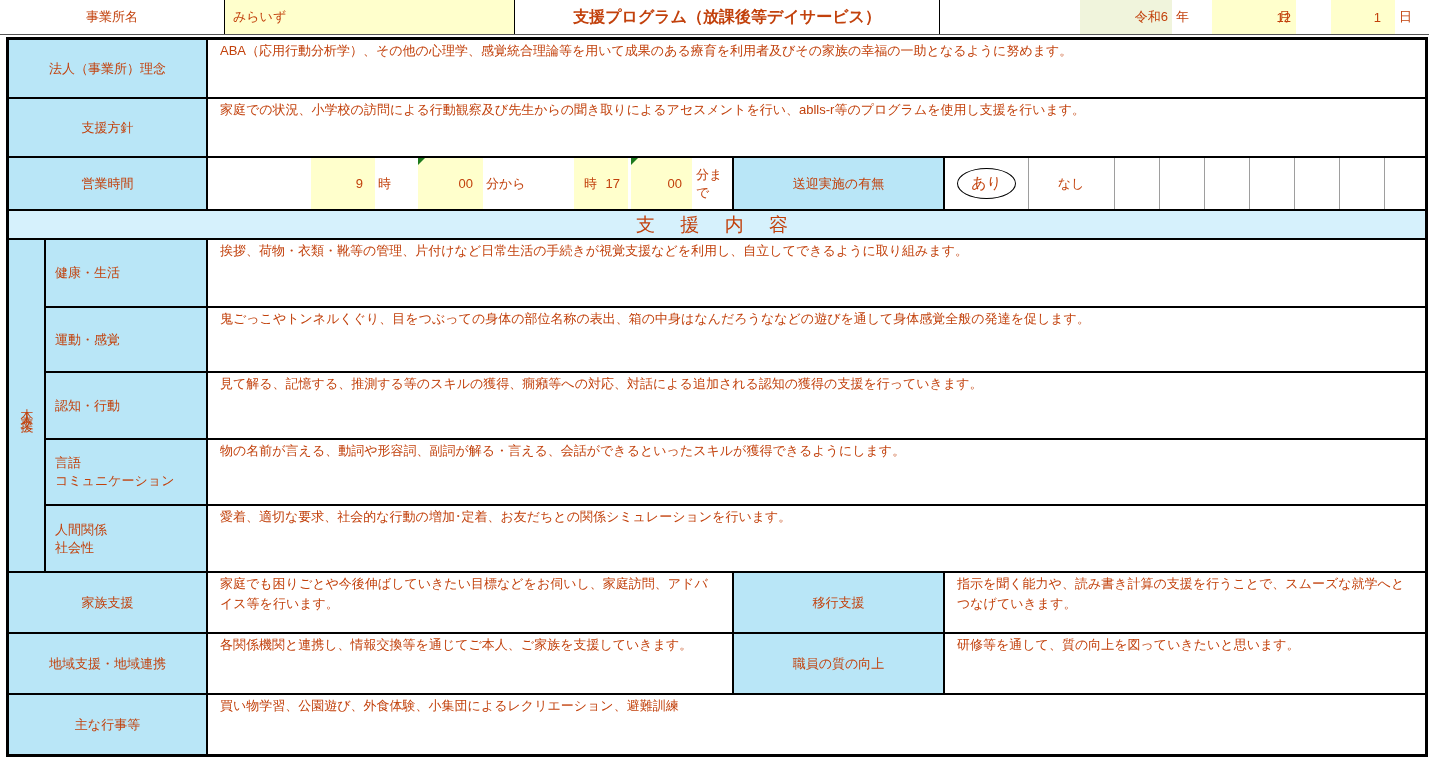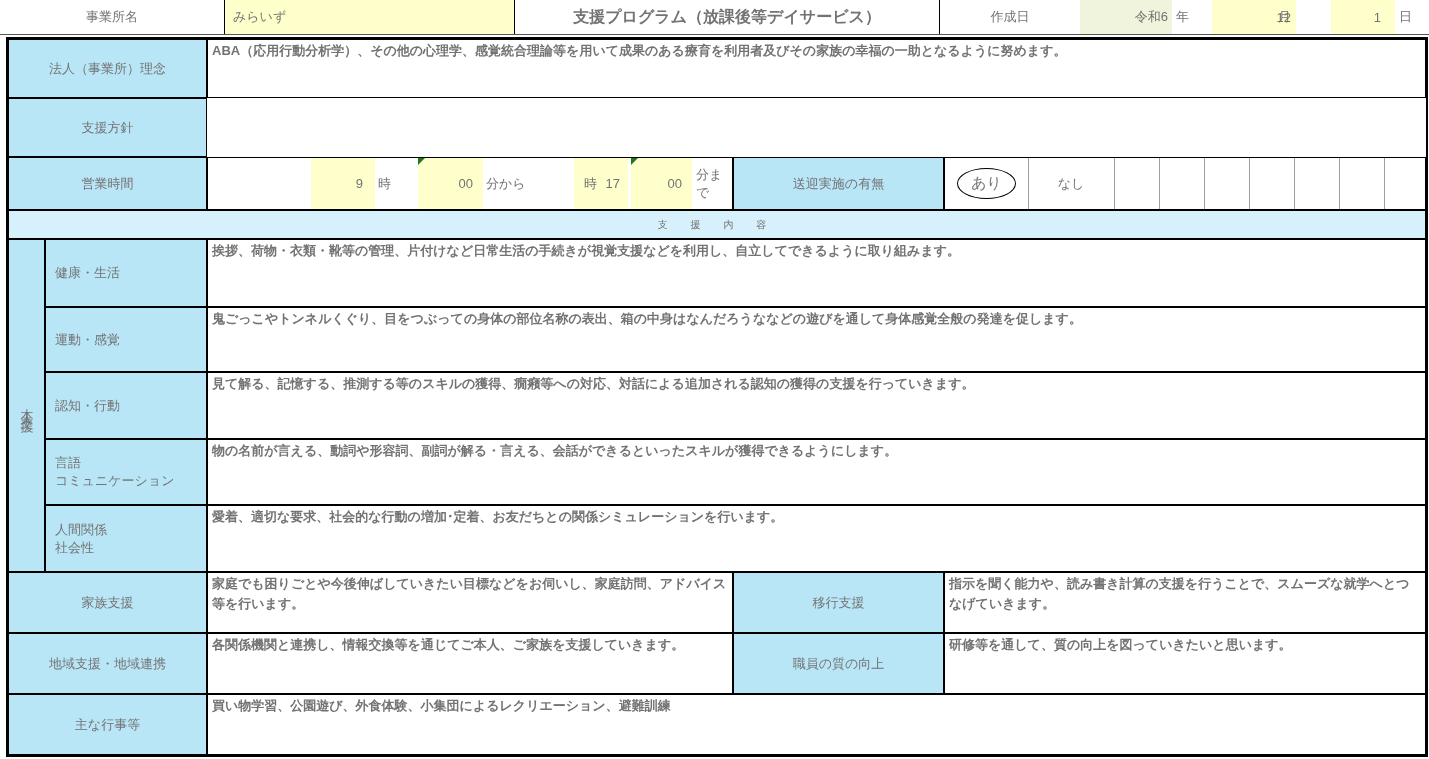--- a/index.html
+++ b/index.html
@@ -1,69 +1,69 @@
 <!DOCTYPE html>
 <html><head>
 <meta charset="utf-8">
 <style>
   html,body{margin:0;padding:0;background:#fff;}
   #sheet{position:relative;width:1429px;height:759px;background:#fff;overflow:hidden;
-         font-family:"Liberation Sans",sans-serif;color:#737373;}
+         font-family:"Liberation Sans",sans-serif;color:#c2410c;}
   
   .hcell{position:absolute;top:0;height:34px;display:flex;align-items:center;
          font-size:13px;box-sizing:border-box;}
   .hborder{border-right:1px solid #000;}
   #hdr-bottom{position:absolute;left:0;top:34px;width:1429px;height:0;border-top:1px solid #555;}
   
   #tbl{position:absolute;left:6px;top:37px;width:1422px;height:720px;
        border:2px solid #000;box-sizing:border-box;background:#fff;}
   .cell{position:absolute;box-sizing:border-box;border:1px solid #000;
         font-size:13px;overflow:hidden;}
   .label{background:#b9e6f7;display:flex;align-items:center;justify-content:center;
          text-align:center;}
   .sublabel{background:#b9e6f7;display:flex;align-items:center;justify-content:flex-start;
             padding-left:9px;text-align:left;white-space:pre-line;line-height:1.35;}
-  .content{padding:1px 4px;line-height:1.5;font-weight:bold;}
+  .content{padding:1px 12px;line-height:1.5;}
   .band{background:#d6f1fc;display:flex;align-items:center;justify-content:center;
-        letter-spacing:10px;font-size:10px;}
+        letter-spacing:10px;font-size:19px;}
   .vlabel{background:#b9e6f7;display:flex;align-items:center;justify-content:center;
           writing-mode:vertical-rl;letter-spacing:4px;}
   
   .yellowbox{position:absolute;top:0;height:100%;background:#ffffcc;box-sizing:border-box;
              display:flex;align-items:center;justify-content:flex-end;font-size:13px;}
   .unit{position:absolute;top:0;height:100%;display:flex;align-items:center;font-size:13px;}
   .tri{position:absolute;left:0;top:0;width:0;height:0;
        border-top:7px solid #1c7a1c;border-right:7px solid transparent;}
   .grayline{position:absolute;top:0;width:0;height:100%;border-left:1px solid #9e9e9e;}
   .oval{border:1.5px solid #000;border-radius:50%;padding:5px 13px;font-size:15px;}
   .bold{font-weight:bold;}
 </style>
 </head>
 <body>
 
 <div id="sheet">
 
   <div class="hcell hborder" style="left:0;width:225px;justify-content:center;">事業所名</div>
   <div class="hcell hborder" style="left:225px;width:290px;background:#ffffcc;padding-left:8px;">みらいず</div>
   <div class="hcell hborder bold" style="left:515px;width:425px;justify-content:center;font-size:16px;">支援プログラム（放課後等デイサービス）</div>
-  <div class="hcell" style="left:940px;width:140px;justify-content:center;">作成日</div>
   <div class="hcell" style="left:1080px;width:92px;background:#f0f4dc;justify-content:flex-end;padding-right:4px;">令和6</div>
   <div class="hcell" style="left:1172px;width:40px;padding-left:4px;">年</div>
   <div class="hcell" style="left:1212px;width:84px;background:#ffffcc;justify-content:flex-end;padding-right:5px;">12</div>
   <div class="hcell" style="left:1273px;width:58px;padding-left:5px;">月</div>
   <div class="hcell" style="left:1331px;width:64px;background:#ffffcc;justify-content:flex-end;padding-right:14px;">1</div>
   <div class="hcell" style="left:1395px;width:34px;padding-left:4px;">日</div>
   <div id="hdr-bottom"></div>
 
   <div id="tbl">
 
     <div class="cell label" style="left:0;top:0;width:199px;height:59px;">法人（事業所）理念</div>
     <div class="cell content" style="left:199px;top:0;width:1219px;height:59px;">ABA（応用行動分析学）、その他の心理学、感覚統合理論等を用いて成果のある療育を利用者及びその家族の幸福の一助となるように努めます。</div>
 
     <div class="cell label" style="left:0;top:59px;width:199px;height:59px;">支援方針</div>
+    <div class="cell content" style="left:199px;top:59px;width:1219px;height:59px;">家庭での状況、小学校の訪問による行動観察及び先生からの聞き取りによるアセスメントを行い、ablls-r等のプログラムを使用し支援を行います。</div>
 
     <div class="cell label" style="left:0;top:118px;width:199px;height:53px;">営業時間</div>
     <div class="cell" style="left:199px;top:118px;width:526px;height:53px;">
       <div class="yellowbox" style="left:103px;width:64px;padding-right:12px;">9</div>
       <div class="unit" style="left:170px;">時</div>
       <div class="yellowbox" style="left:210px;width:65px;padding-right:10px;">00
         <div class="tri"></div></div>
       <div class="unit" style="left:278px;">分から</div>
       <div class="yellowbox" style="left:318px;width:54px;padding-right:8px;margin-left:48px;">17</div>
       <div class="unit" style="left:376px;">時</div>

